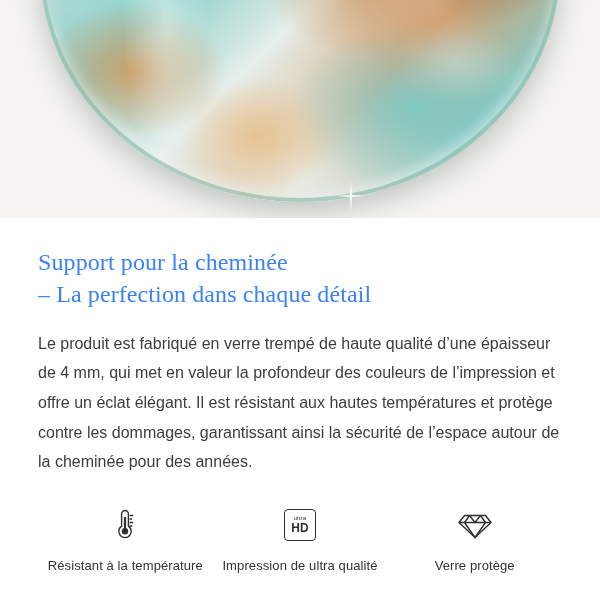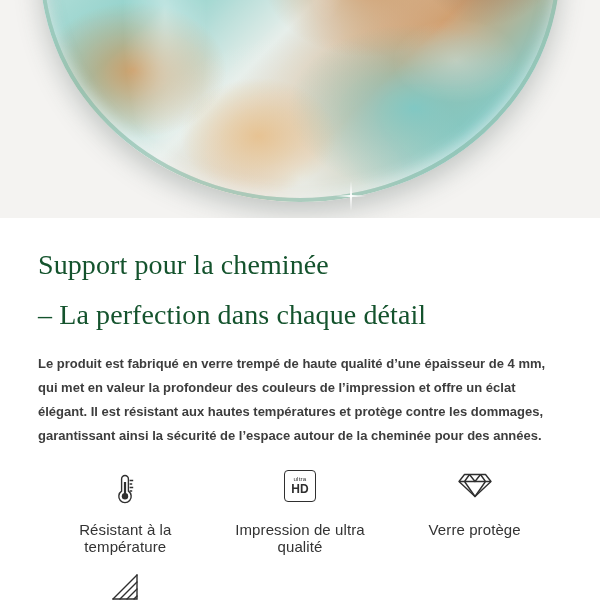--- a/index.html
+++ b/index.html
@@ -100,62 +100,61 @@
   }
 
   
   .content {
     position: relative;
     padding: 0 38px;
     background: #ffffff;
   }
   .headline {
     font-family: "Liberation Serif", serif;
-    font-size: 28px;
+    font-size: 24px;
     line-height: 1.35;
-    color: #14532d;
+    color: #3b82f6;
     font-weight: normal;
     margin: 28px 0 0 0;
     letter-spacing: 0.1px;
   }
-  .headline .l2 { display: block; margin-top: 12px; }
+  .headline .l2 { display: block; }
 
   .body-copy {
     margin: 18px 0 0 0;
-    font-size: 13px;
+    font-size: 16px;
     line-height: 1.85;
     color: #3d3d3d;
     max-width: 528px;
-    font-weight: bold;
   }
 
   
   .features {
     margin-top: 22px;
     display: grid;
     grid-template-columns: repeat(3, 1fr);
     row-gap: 16px;
   }
   .feature {
     display: flex;
     flex-direction: column;
     align-items: center;
     justify-content: flex-start;
     text-align: center;
   }
   .feature-icon {
     height: 42px;
     display: flex;
-    align-items: flex-start;
+    align-items: flex-end;
     justify-content: center;
     color: #2f2f2f;
   }
   .feature-label {
-    margin-top: 9px;
-    font-size: 15px;
+    margin-top: 17px;
+    font-size: 13px;
     color: #333333;
     letter-spacing: 0.1px;
   }
   .ultrahd {
     width: 30px;
     height: 30px;
     border: 1.6px solid #2f2f2f;
     border-radius: 4px;
     display: flex;
     flex-direction: column;

